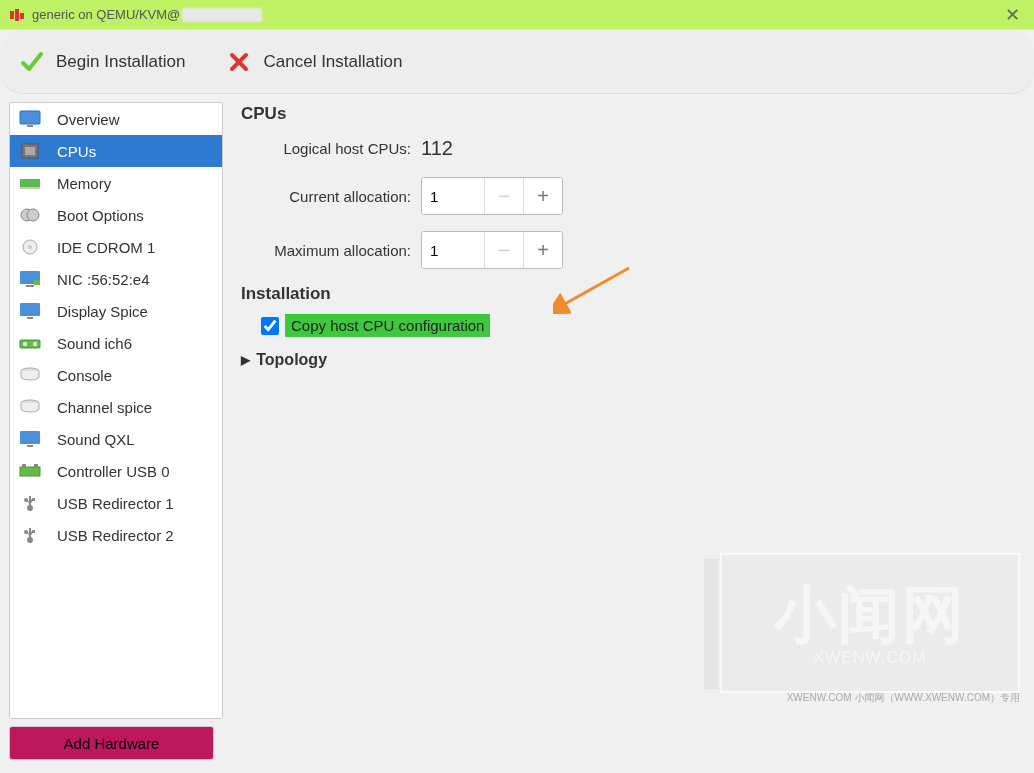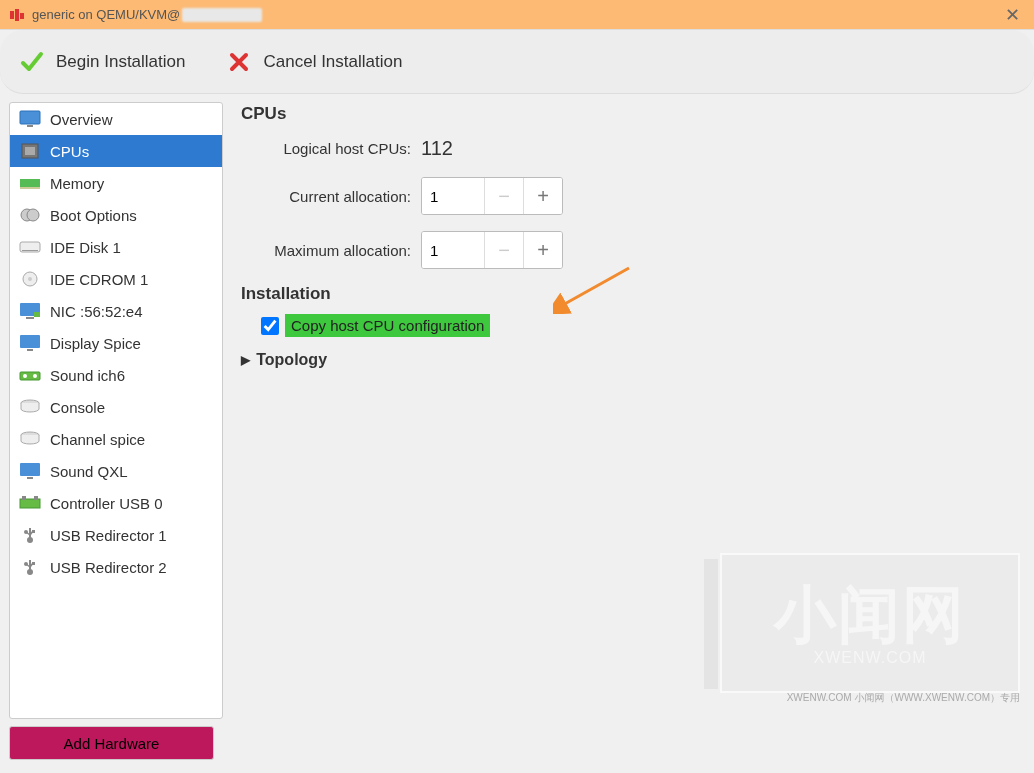--- a/index.html
+++ b/index.html
@@ -1,33 +1,33 @@
 <!DOCTYPE html>
 <html><head>
   <meta charset="utf-8">
   <style>
     * { box-sizing: border-box; margin: 0; padding: 0; }
     body { font-family: "Segoe UI", Arial, sans-serif; background: #f0f0f0; width: 1034px; height: 773px; overflow: hidden; color: #333; }
     
-    .titlebar { height: 30px; background: #fdba74; display: flex; align-items: center; padding: 0 10px; border-bottom: 1px solid #ddd; }
+    .titlebar { height: 30px; background: #bef264; display: flex; align-items: center; padding: 0 10px; border-bottom: 1px solid #ddd; }
     .titlebar-icon { width: 16px; height: 16px; margin-right: 6px; display: inline-flex; align-items: center; }
     .titlebar-title { font-size: 13px; color: #555; flex: 1; }
     .titlebar-blur { display: inline-block; width: 80px; height: 14px; background: #e8e8e8; border-radius: 2px; filter: blur(1px); margin-left: 2px; vertical-align: middle; }
     .titlebar-close { font-size: 18px; color: #666; cursor: pointer; padding: 0 4px; }
     
     .toolbar { height: 64px; background: #ededed; display: flex; align-items: center; padding: 0 10px; gap: 24px; border-bottom: 1px solid #ddd; border-radius: 23px; }
     .toolbar-btn { display: flex; align-items: center; gap: 10px; padding: 6px 8px; cursor: pointer; }
     .toolbar-btn .tb-icon { width: 28px; height: 28px; display: flex; align-items: center; justify-content: center; }
     .toolbar-btn .tb-label { font-size: 17px; color: #333; }
     
     .main { display: flex; height: calc(773px - 30px - 64px - 54px); }
     
     .sidebar { width: 214px; background: #fff; border: 1px solid #ccc; margin: 8px 0 0 9px; border-radius: 3px; overflow: hidden; display: flex; flex-direction: column; }
     .sidebar-list { flex: 1; overflow-y: auto; }
-    .sidebar-item { display: flex; align-items: center; height: 32px; padding: 0 6px; gap: 6px; cursor: pointer; font-size: 15px; }
+    .sidebar-item { display: flex; align-items: center; height: 32px; padding: 0 6px; gap: 13px; cursor: pointer; font-size: 15px; }
     .sidebar-item.selected { background: #2e7ad1; color: #fff; }
     .sidebar-item .sb-icon { width: 28px; height: 22px; display: flex; align-items: center; justify-content: center; }
     
     .content { flex: 1; padding: 10px 18px; position: relative; }
     .section-title { font-size: 17px; font-weight: bold; margin-bottom: 10px; }
     .field-row { display: flex; align-items: center; margin-bottom: 14px; height: 40px; }
     .field-label { width: 180px; text-align: right; font-size: 15px; color: #333; padding-right: 10px; }
     .field-value { font-size: 20px; }
     .spinner { display: flex; border: 1px solid #bbb; border-radius: 3px; background: #fff; width: 142px; height: 38px; overflow: hidden; }
     .spinner-input { border: none; width: 62px; padding: 0 8px; font-size: 15px; outline: none; }
@@ -125,29 +125,20 @@
             <svg width="24" height="18" viewBox="0 0 24 18">
               <circle cx="9" cy="9" r="6" fill="#ccc" stroke="#888"></circle>
               <circle cx="15" cy="9" r="6" fill="#ccc" stroke="#888"></circle>
             </svg>
           </span>
           <span>Boot Options</span>
         </div>
         <div class="sidebar-item">
           <span class="sb-icon">
             <svg width="24" height="18" viewBox="0 0 24 18">
-              <rect x="2" y="4" width="20" height="10" rx="2" fill="#eee" stroke="#aaa"></rect>
-              <rect x="4" y="12" width="16" height="1" fill="#999"></rect>
-            </svg>
-          </span>
-          <span>IDE Disk 1</span>
-        </div>
-        <div class="sidebar-item">
-          <span class="sb-icon">
-            <svg width="24" height="18" viewBox="0 0 24 18">
               <circle cx="12" cy="9" r="7" fill="#eee" stroke="#aaa"></circle>
               <circle cx="12" cy="9" r="2" fill="#ccc"></circle>
             </svg>
           </span>
           <span>IDE CDROM 1</span>
         </div>
         <div class="sidebar-item">
           <span class="sb-icon">
             <svg width="24" height="18" viewBox="0 0 24 18">
               <rect x="2" y="1" width="20" height="13" rx="1" fill="#4a90d9"></rect>

